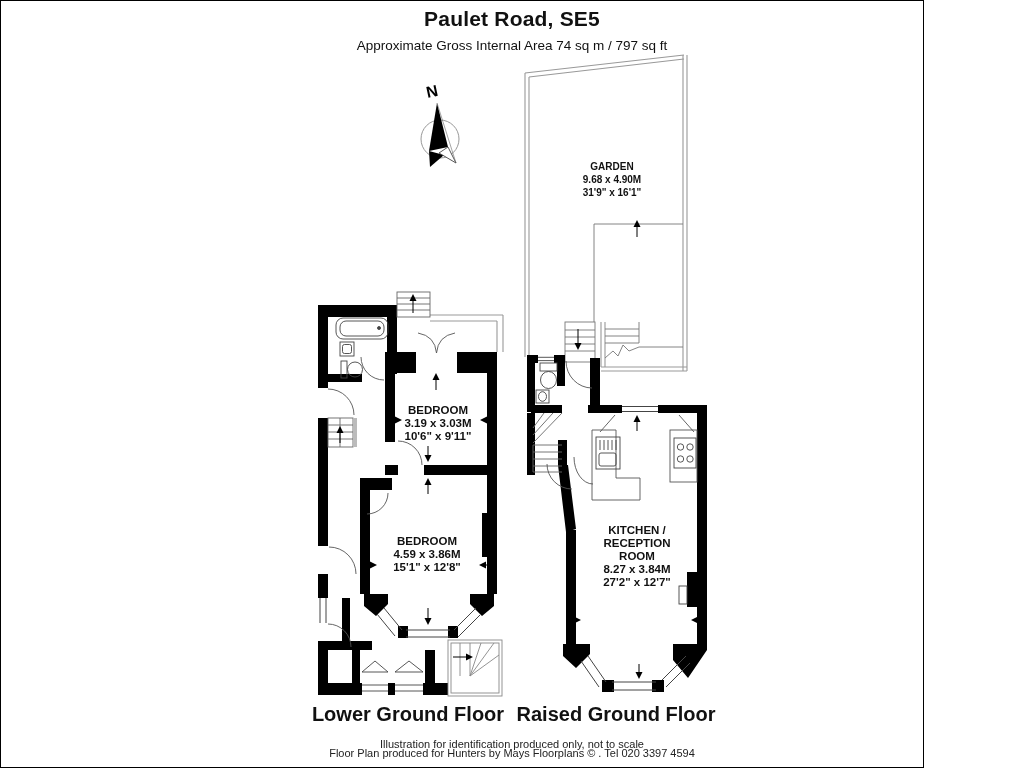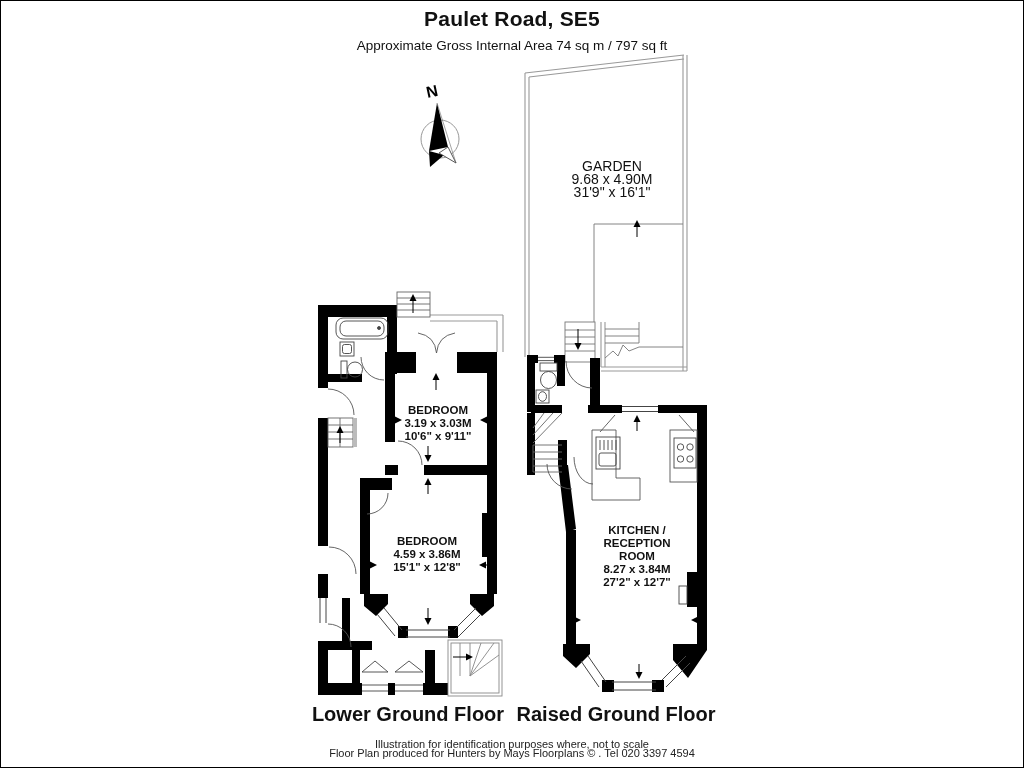--- a/index.html
+++ b/index.html
@@ -1,28 +1,28 @@
 <!DOCTYPE html>
 <html><head>
 <meta charset="utf-8">
 <style>
   html,body{margin:0;padding:0;background:#fff;}
   #canvas{
-    position:relative;width:1024px;height:768px;background:#fff;
+    position:relative;width:924px;height:768px;background:#fff;
     box-shadow:inset 0 0 0 1px #000;
     font-family:"Liberation Sans","DejaVu Sans",sans-serif;
     overflow:hidden;
   }
   .abs{position:absolute;}
   .ctr{transform:translateX(-50%);text-align:center;white-space:nowrap;}
   .title{font-size:21px;font-weight:bold;color:#111;letter-spacing:.2px;}
   .subtitle{font-size:13.5px;font-weight:normal;color:#111;}
   .room-label{font-size:11.5px;font-weight:bold;color:#111;line-height:13px;}
   .room-label div{white-space:nowrap;}
-  .garden-label{font-size:14px;font-weight:normal;color:#111;line-height:13px;}
+  .garden-label{font-size:10px;font-weight:bold;color:#111;line-height:13px;}
   .floor-label{font-size:20px;font-weight:bold;color:#111;}
   .footer-line{font-size:11px;color:#222;line-height:13px;}
   .north-n{font-size:16px;font-weight:bold;color:#000;transform:translateX(-50%) rotate(-12deg);}
   svg{position:absolute;left:0;top:0;}
 </style>
 </head>
 <body>
 
 <div id="canvas">
 
@@ -308,15 +308,15 @@
     <div>RECEPTION</div>
     <div>ROOM</div>
     <div>8.27 x 3.84M</div>
     <div>27'2" x 12'7"</div>
   </div>
 
   <div class="abs ctr floor-label" style="left:408px;top:703px;">Lower Ground Floor</div>
   <div class="abs ctr floor-label" style="left:616px;top:703px;">Raised Ground Floor</div>
 
   <div class="abs ctr footer-line" style="left:512px;top:747px;">Floor Plan produced for Hunters by Mays Floorplans  © . Tel 020 3397 4594</div>
-  <div class="abs ctr footer-line" style="left:512px;top:738px;">Illustration for identification purposes where, not to scale</div>
+  <div class="abs ctr footer-line" style="left:512px;top:738px;">Illustration for identification produced only, not to scale</div>
 
 </div>
 
 </body></html>

